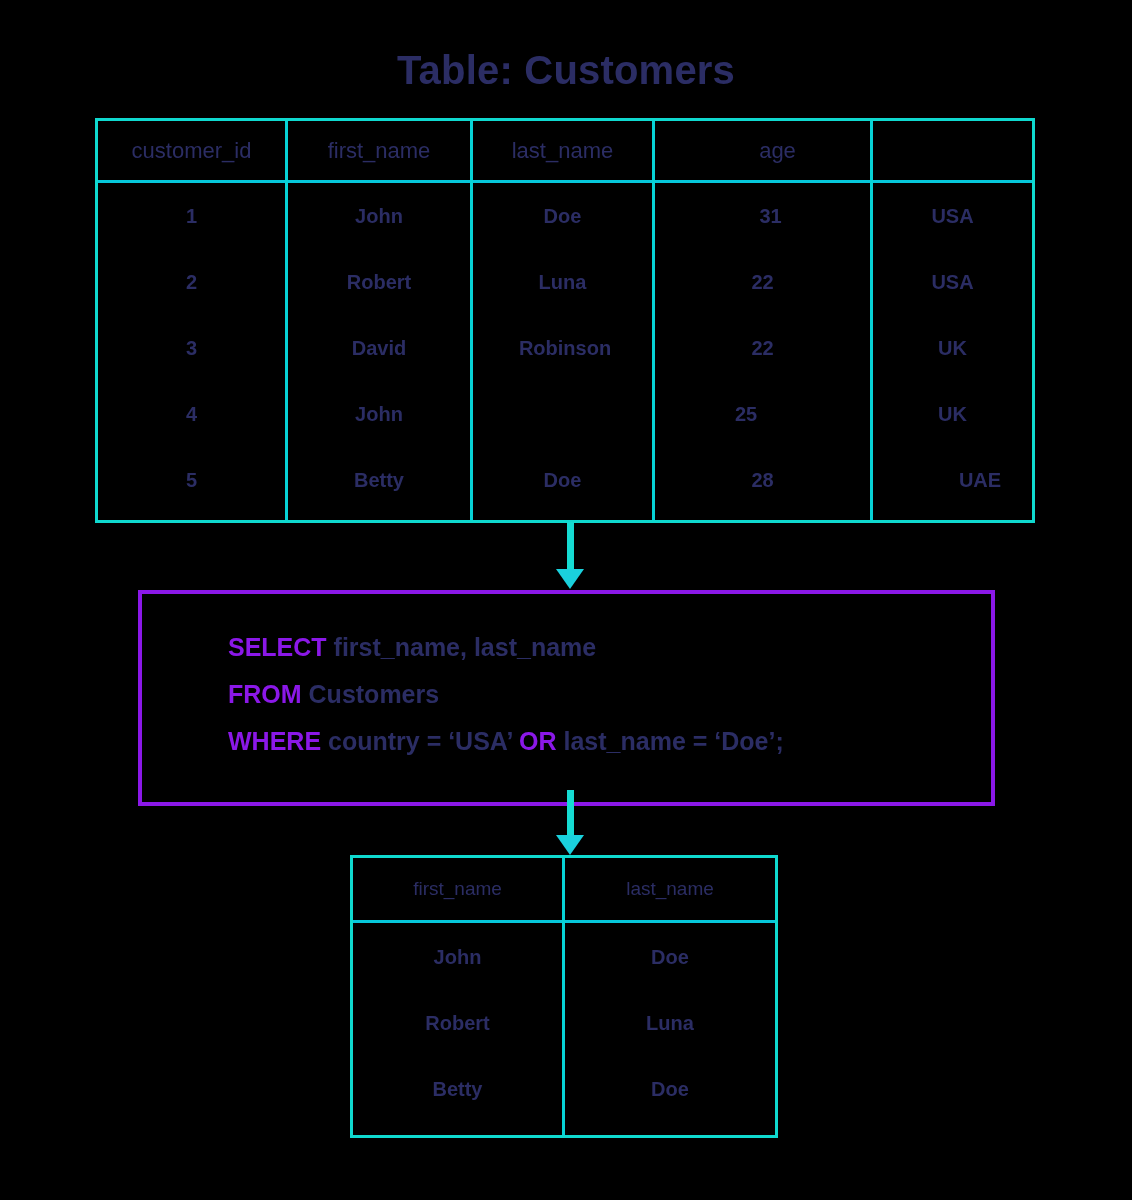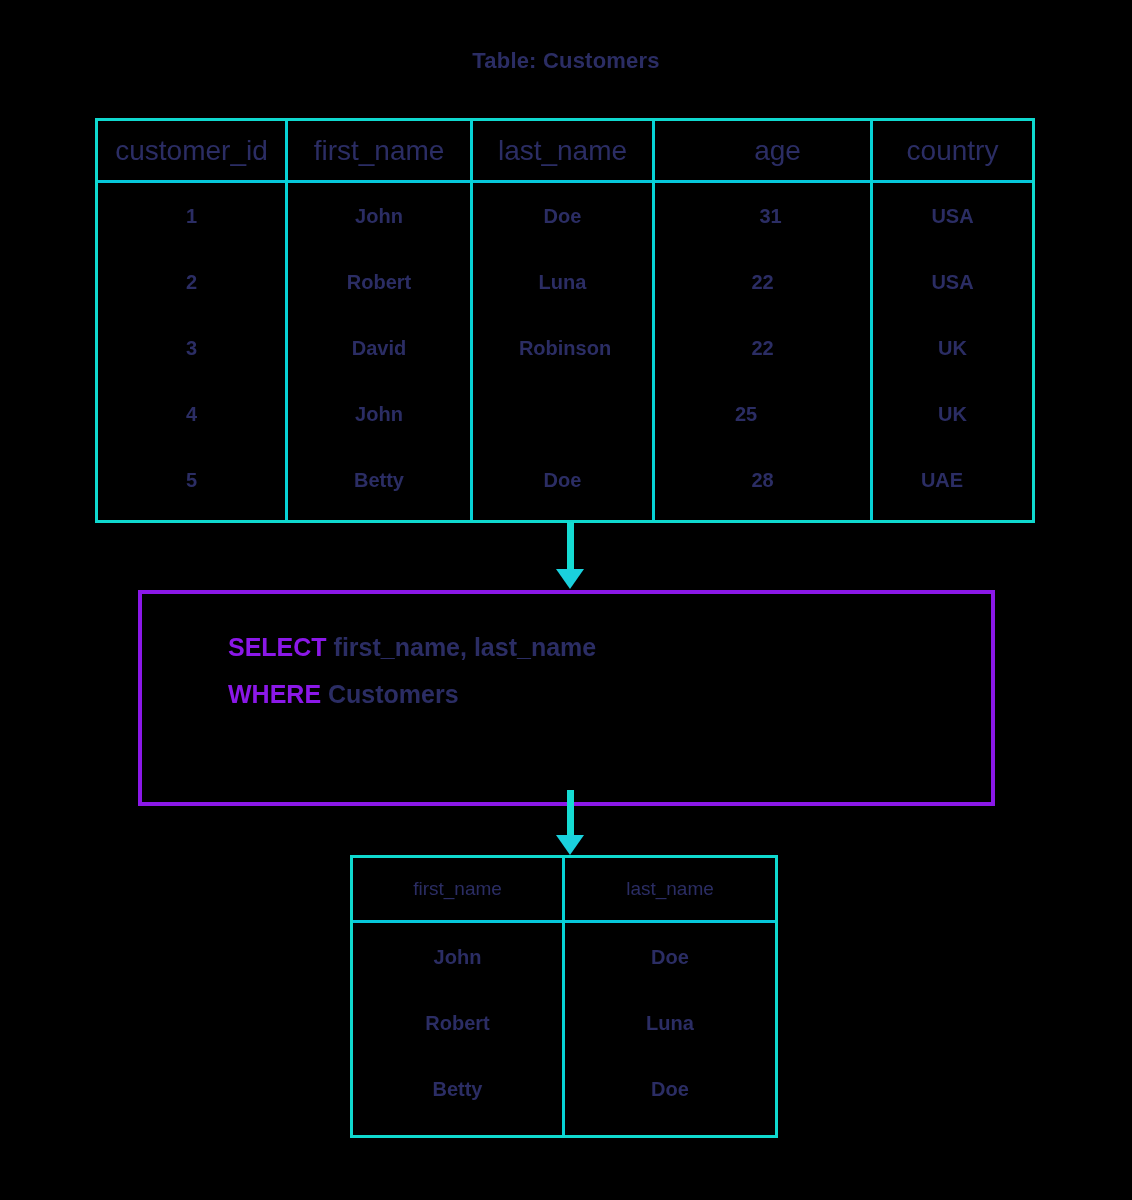--- a/index.html
+++ b/index.html
@@ -20,21 +20,21 @@
     inset: 0;
   }
 
   
   .page-title {
     position: absolute;
     left: 0;
     top: 48px;
     width: 1132px;
     text-align: center;
-    font-size: 22px;
+    font-size: 40px;
     font-weight: 700;
     letter-spacing: 0.2px;
     color: #2b2d64;
   }
 
   
   .db-table {
     position: absolute;
     border: 3px solid #0fd9cf;
     box-sizing: border-box;
@@ -57,21 +57,21 @@
   .cell {
     position: absolute;
     display: flex;
     align-items: center;
     justify-content: center;
     color: #2b2d64;
     box-sizing: border-box;
     text-align: center;
   }
   .cell.head {
-    font-size: 28px;
+    font-size: 22px;
     font-weight: 500;
   }
   .cell.body {
     font-size: 20px;
     font-weight: 700;
   }
 
   
   #customers-table {
     left: 95px;
@@ -169,21 +169,20 @@
     <div class="thead-rule"></div>
     <div class="vrule" style="left:187px;"></div>
     <div class="vrule" style="left:372px;"></div>
     <div class="vrule" style="left:554px;"></div>
     <div class="vrule" style="left:772px;"></div>
 
     <div class="cell head" style="left:0;top:0;width:187px;height:59px;">customer_id</div>
     <div class="cell head" style="left:190px;top:0;width:182px;height:59px;">first_name</div>
     <div class="cell head" style="left:375px;top:0;width:179px;height:59px;">last_name</div>
     <div class="cell head" style="left:557px;top:0;width:245px;height:59px;">age</div>
-    <div class="cell head" style="left:775px;top:0;width:159px;height:59px;">country</div>
 
     <div class="cell body" style="left:0;top:62px;width:187px;height:66px;">1</div>
     <div class="cell body" style="left:190px;top:62px;width:182px;height:66px;">John</div>
     <div class="cell body" style="left:375px;top:62px;width:179px;height:66px;">Doe</div>
     <div class="cell body" style="left:557px;top:62px;width:215px;height:66px;margin-left:8px;">31</div>
     <div class="cell body" style="left:775px;top:62px;width:159px;height:66px;">USA</div>
 
     <div class="cell body" style="left:0;top:128px;width:187px;height:66px;">2</div>
     <div class="cell body" style="left:190px;top:128px;width:182px;height:66px;">Robert</div>
     <div class="cell body" style="left:375px;top:128px;width:179px;height:66px;">Luna</div>
@@ -198,35 +197,38 @@
 
     <div class="cell body" style="left:0;top:260px;width:187px;height:66px;">4</div>
     <div class="cell body" style="left:190px;top:260px;width:182px;height:66px;">John</div>
     <div class="cell body" style="left:557px;top:260px;width:182px;height:66px;">25</div>
     <div class="cell body" style="left:775px;top:260px;width:159px;height:66px;">UK</div>
 
     <div class="cell body" style="left:0;top:326px;width:187px;height:66px;">5</div>
     <div class="cell body" style="left:190px;top:326px;width:182px;height:66px;">Betty</div>
     <div class="cell body" style="left:375px;top:326px;width:179px;height:66px;">Doe</div>
     <div class="cell body" style="left:557px;top:326px;width:215px;height:66px;">28</div>
-    <div class="cell body" style="left:761px;top:326px;width:166px;height:66px;">UAE</div>
+    <div class="cell body" style="left:799px;top:326px;width:166px;height:66px;">UAE</div>
   </div>
 
   <div class="arrow" id="arrow-top">
     <div class="shaft"></div>
     <div class="head"></div>
   </div>
 
   <div id="query-box">
     <div class="sql-lines">
       <div class="sql-line">
         <span class="kw">SELECT</span><span> first_name, last_name</span>
       </div>
       <div class="sql-line">
-        <span class="kw">WHERE</span><span> Customers</span>
+        <span class="kw">FROM</span><span> Customers</span>
+      </div>
+      <div class="sql-line">
+        <span class="kw">WHERE</span><span> country = ‘USA’ </span><span class="kw">OR</span><span> last_name = ‘Doe’;</span>
       </div>
     </div>
   </div>
 
   <div class="arrow" id="arrow-bottom">
     <div class="shaft"></div>
     <div class="head"></div>
   </div>
 
   <div class="db-table" id="result-table">

